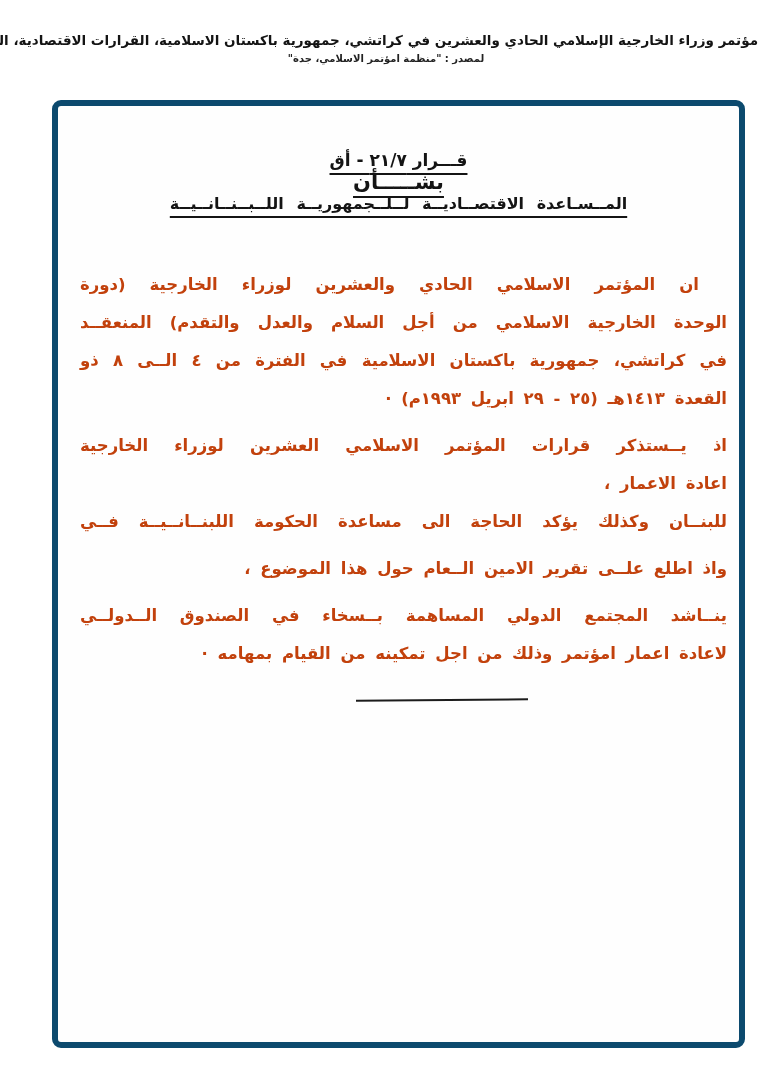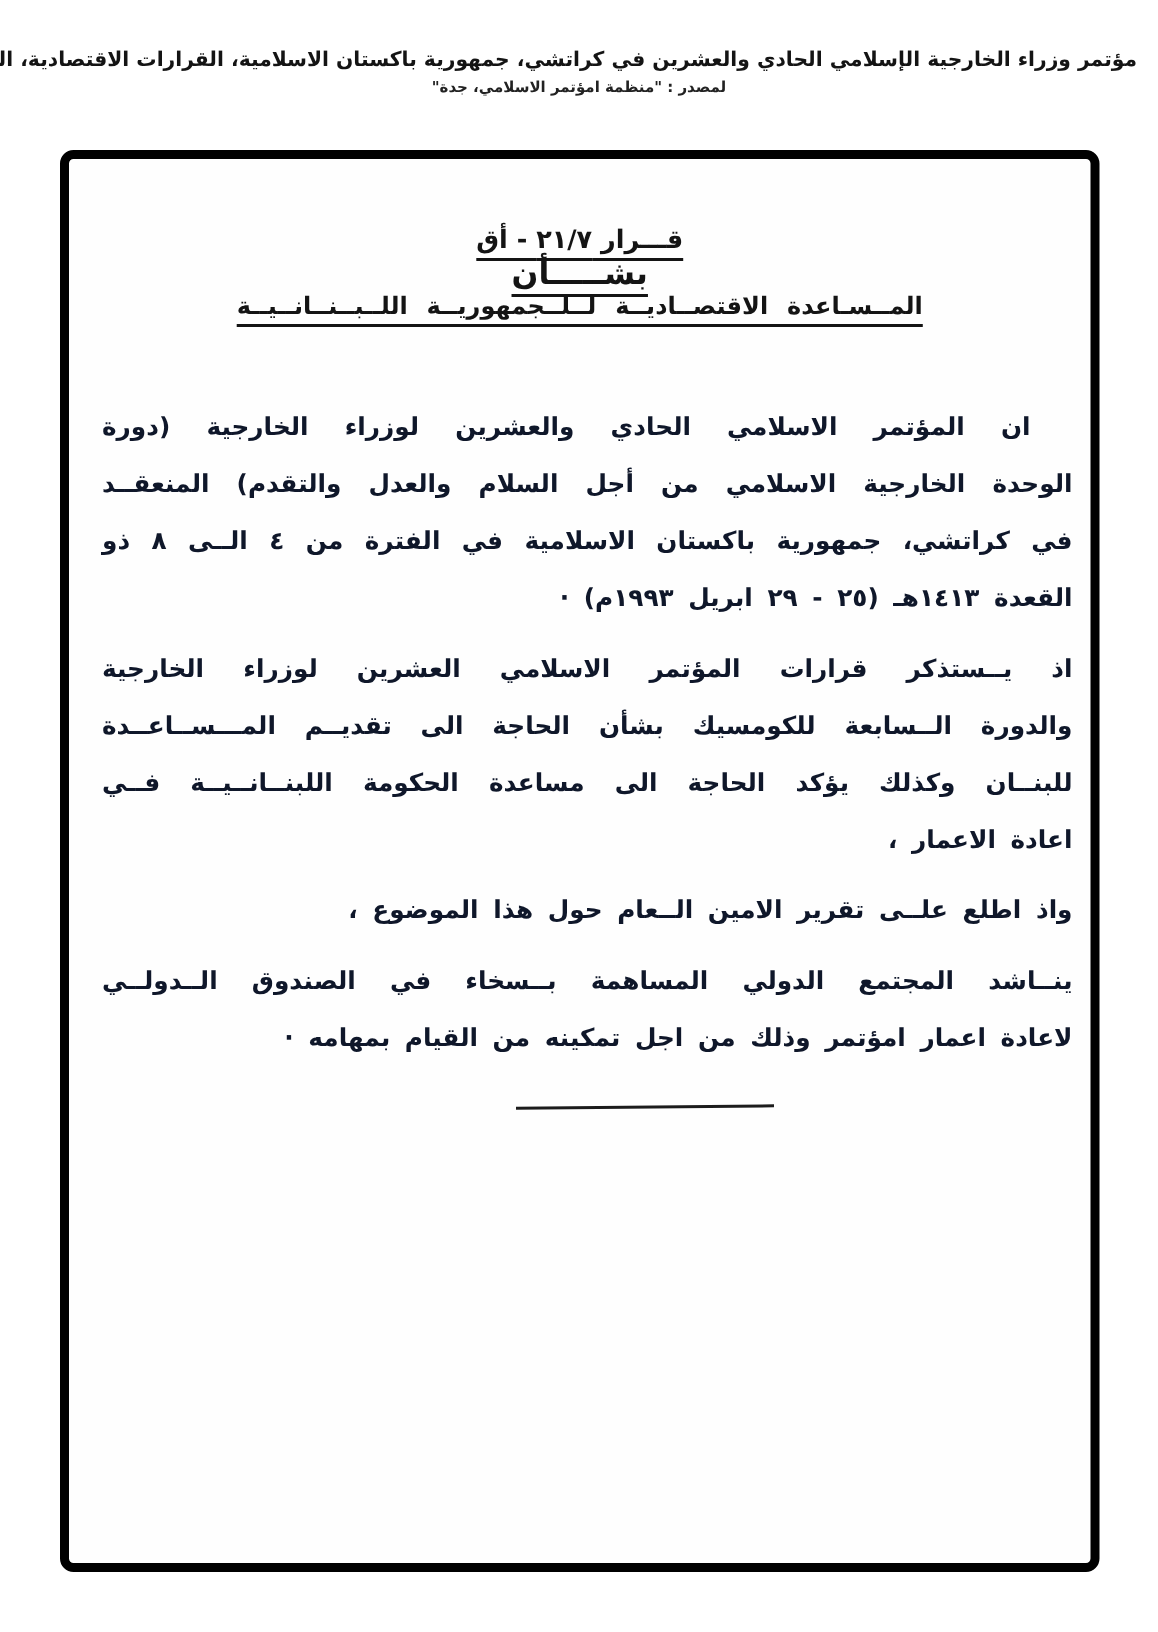--- a/index.html
+++ b/index.html
@@ -10,42 +10,42 @@
   }
   
   .src-header{
     position:absolute;top:32px;left:14px;right:14px;
     direction:rtl;text-align:center;
   }
   .src-line1{font-size:13.5px;font-weight:bold;letter-spacing:.2px;white-space:nowrap;}
   .src-line2{font-size:10px;font-weight:bold;margin-top:5px;color:#222;}
   
   .green-box{
-    position:absolute;left:40px;top:100px;width:681px;height:936px;
-    border:6px solid #000000;border-radius:9px;background:#fefefe;
+    position:absolute;left:52px;top:100px;width:681px;height:936px;
+    border:6px solid #0c4a6e;border-radius:9px;background:#fefefe;
   }
   .doc-title{
     position:absolute;top:44px;left:0;right:0;
     direction:rtl;text-align:center;font-weight:bold;
   }
   .doc-title .t1{
     font-size:17px;letter-spacing:1px;
     text-decoration:underline;text-underline-offset:7px;text-decoration-thickness:1.5px;
   }
   .doc-title .t2{
     margin-top:21px;font-size:21px;letter-spacing:1px;
     text-decoration:underline;text-underline-offset:7px;text-decoration-thickness:1.5px;
   }
   .doc-title .t3{
     margin-top:15px;font-size:16px;word-spacing:7px;letter-spacing:.5px;
     text-decoration:underline;text-underline-offset:7px;text-decoration-thickness:1.5px;
   }
   .doc-body{
     position:absolute;top:160px;right:12px;left:22px;
-    direction:rtl;font-size:16.5px;font-weight:bold;color:#0f172a;
+    direction:rtl;font-size:16.5px;font-weight:bold;color:#c2410c;
   }
   .para{margin-bottom:9px;}
   .para .line{
     line-height:38px;word-spacing:4px;
     text-align:justify;text-align-last:justify;
   }
   .para .line.short{text-align-last:right;}
   .para.indent .line:first-child{text-indent:28px;}
   .lead{
     text-underline-offset:6px;text-decoration-thickness:1.5px;
@@ -80,23 +80,22 @@
   <div class="doc-body">
 
   <div class="para indent">
         <div class="line">ان المؤتمر الاسلامي الحادي والعشرين لوزراء الخارجية (دورة</div>
         <div class="line">الوحدة الخارجية الاسلامي من أجل السلام والعدل والتقدم) المنعقــد</div>
         <div class="line">في كراتشي، جمهورية باكستان الاسلامية في الفترة من ٤ الــى ٨ ذو</div>
         <div class="line short">القعدة ١٤١٣هـ (٢٥ - ٢٩ ابريل ١٩٩٣م) ·</div>
       </div>
       <div class="para">
         <div class="line"><span class="lead">اذ يــستذكر</span> قرارات المؤتمر الاسلامي العشرين لوزراء الخارجية</div>
-        <div class="line">والدورة الــسابعة للكومسيك بشأن الحاجة الى تقديــم المـــســاعــدة</div>
+        <div class="line short">اعادة الاعمار ،</div>
         <div class="line">للبنــان وكذلك يؤكد الحاجة الى مساعدة الحكومة اللبنــانــيــة فــي</div>
-        <div class="line short">اعادة الاعمار ،</div>
       </div>
       <div class="para">
         <div class="line short"><span class="lead">واذ اطلع</span> علــى تقرير الامين الــعام حول هذا الموضوع ،</div>
       </div>
       <div class="para">
         <div class="line"><span class="lead">ينــاشد</span> المجتمع الدولي المساهمة بــسخاء في الصندوق الــدولــي</div>
         <div class="line short">لاعادة اعمار امؤتمر وذلك من اجل تمكينه من القيام بمهامه ·</div>
       </div>
       <div class="separator"></div>
     </div>

